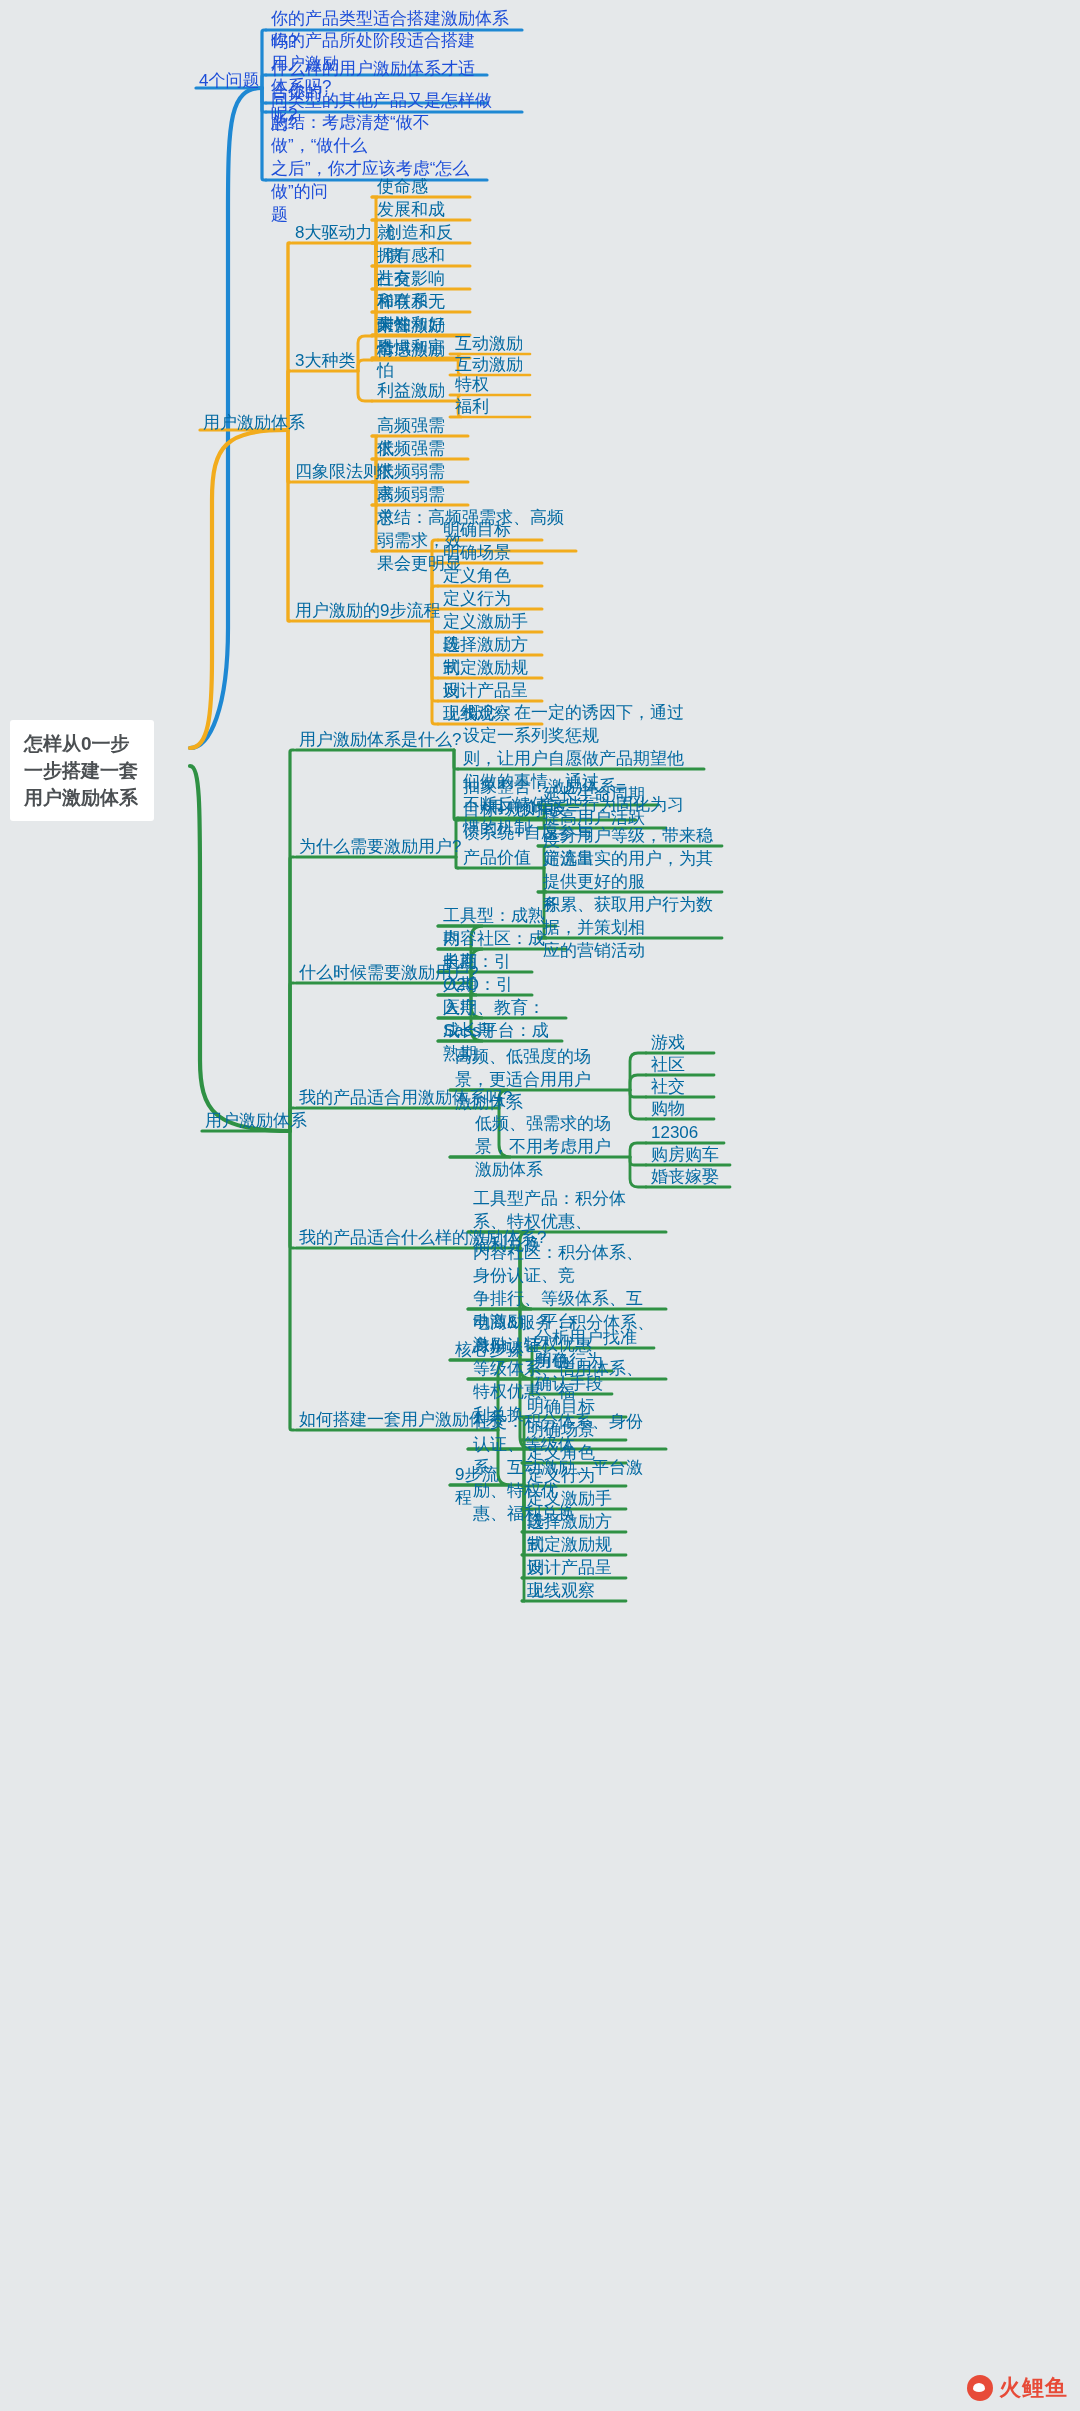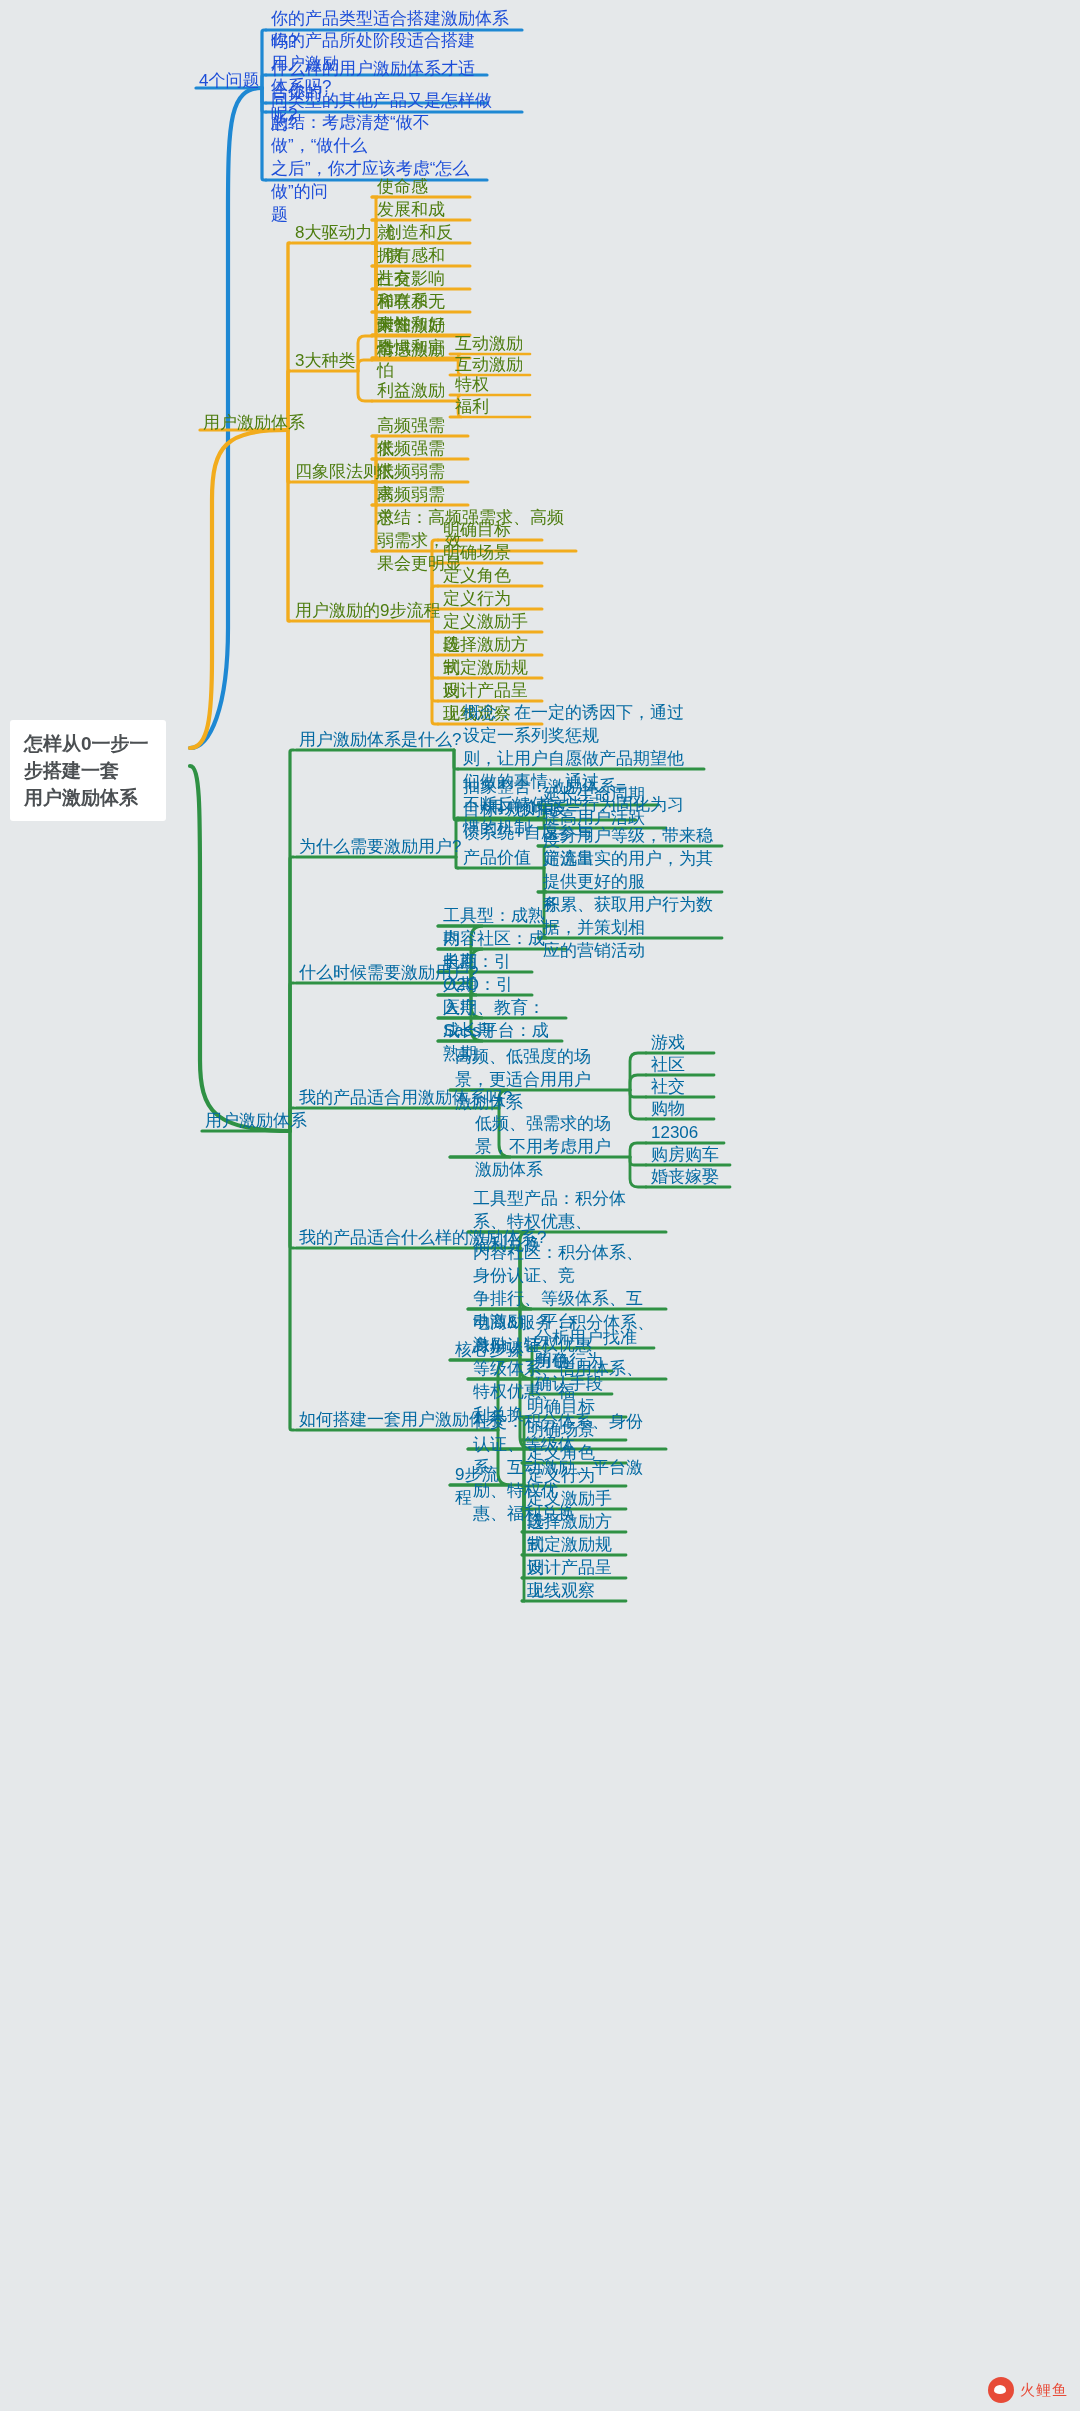--- a/index.html
+++ b/index.html
@@ -26,39 +26,39 @@
     background:#ffffff;
     color:#4b4f52;
     font-size:19px;
     line-height:27px;
     font-weight:bold;
     padding:10px 14px;
     border-radius:3px;
     text-align:left;
   }
   .node.blue{color:#1d4ed8;}
-  .node.orange{color:#4d7c0f;}
+  .node.orange{color:#0369a1;}
   .node.green{color:#0369a1;}
 
   .wm{
     position:absolute;right:12px;bottom:8px;
     display:flex;align-items:center;gap:6px;
     opacity:.95;
   }
   .wm .fish{
     width:26px;height:26px;border-radius:50%;
     background:#e8432f;position:relative;
   }
   .wm .fish:after{
     content:"";position:absolute;left:6px;top:8px;
     width:12px;height:9px;background:#fff;
     border-radius:50% 50% 50% 50%/60% 60% 40% 40%;
   }
   .wm .wmtext{
-    font-size:15px;font-weight:normal;color:#e8432f;
+    font-size:22px;font-weight:bold;color:#e8432f;
     letter-spacing:1px;
   }
 </style>
 </head>
 <body>
 
 <div id="canvas">
   <svg class="links" id="links">
       <path d="M196 88 L262 88" fill="none" stroke="#1e88d3" stroke-width="3.2" stroke-linecap="round"></path>
       <path d="M266 30 L522 30" fill="none" stroke="#1e88d3" stroke-width="3.2" stroke-linecap="round"></path>
@@ -341,21 +341,21 @@
       <div class="node green" style="left: 452px; top: 1462px; width: 66px;">9步流程</div>
       <div class="node green" style="left: 524px; top: 1394px; width: 96px;">明确目标</div>
       <div class="node green" style="left: 524px; top: 1417px; width: 96px;">明确场景</div>
       <div class="node green" style="left: 524px; top: 1440px; width: 96px;">定义角色</div>
       <div class="node green" style="left: 524px; top: 1463px; width: 96px;">定义行为</div>
       <div class="node green" style="left: 524px; top: 1486px; width: 96px;">定义激励手段</div>
       <div class="node green" style="left: 524px; top: 1509px; width: 96px;">选择激励方式</div>
       <div class="node green" style="left: 524px; top: 1532px; width: 96px;">制定激励规则</div>
       <div class="node green" style="left: 524px; top: 1555px; width: 96px;">设计产品呈现</div>
       <div class="node green" style="left: 524px; top: 1578px; width: 96px;">上线观察</div>
-      <div class="node root" style="left: 10px; top: 720px; width: 156px;">怎样从0一步一步搭建一套
+      <div class="node root" style="left: 10px; top: 720px; width: 144px;">怎样从0一步一步搭建一套
 用户激励体系</div>
     </div>
 </div>
 
 <div class="wm">
   <div class="fish"></div>
   <div class="wmtext">火鲤鱼</div>
 </div>
 
 </body></html>

